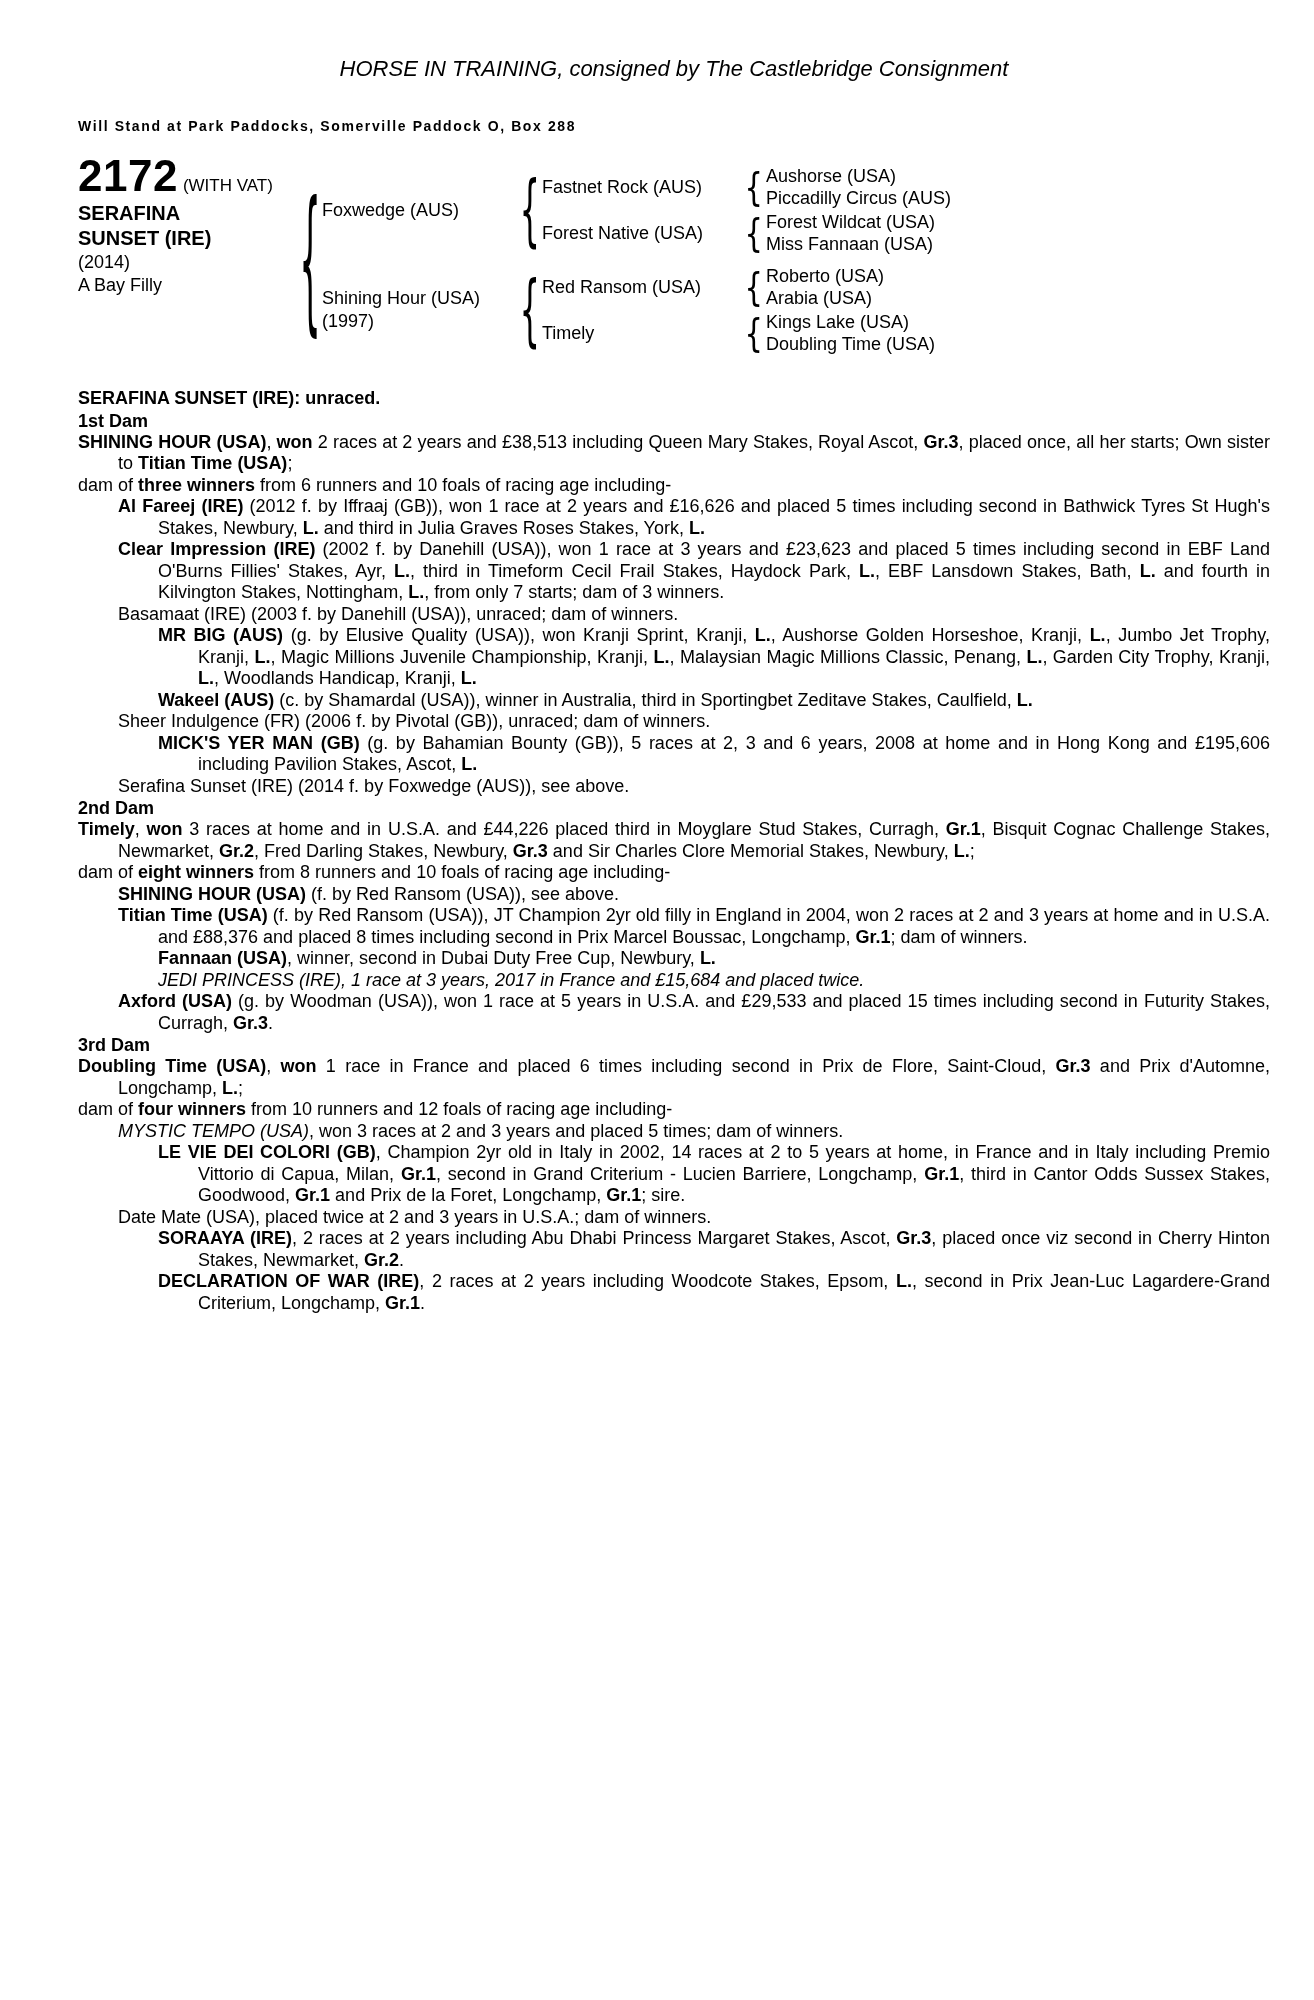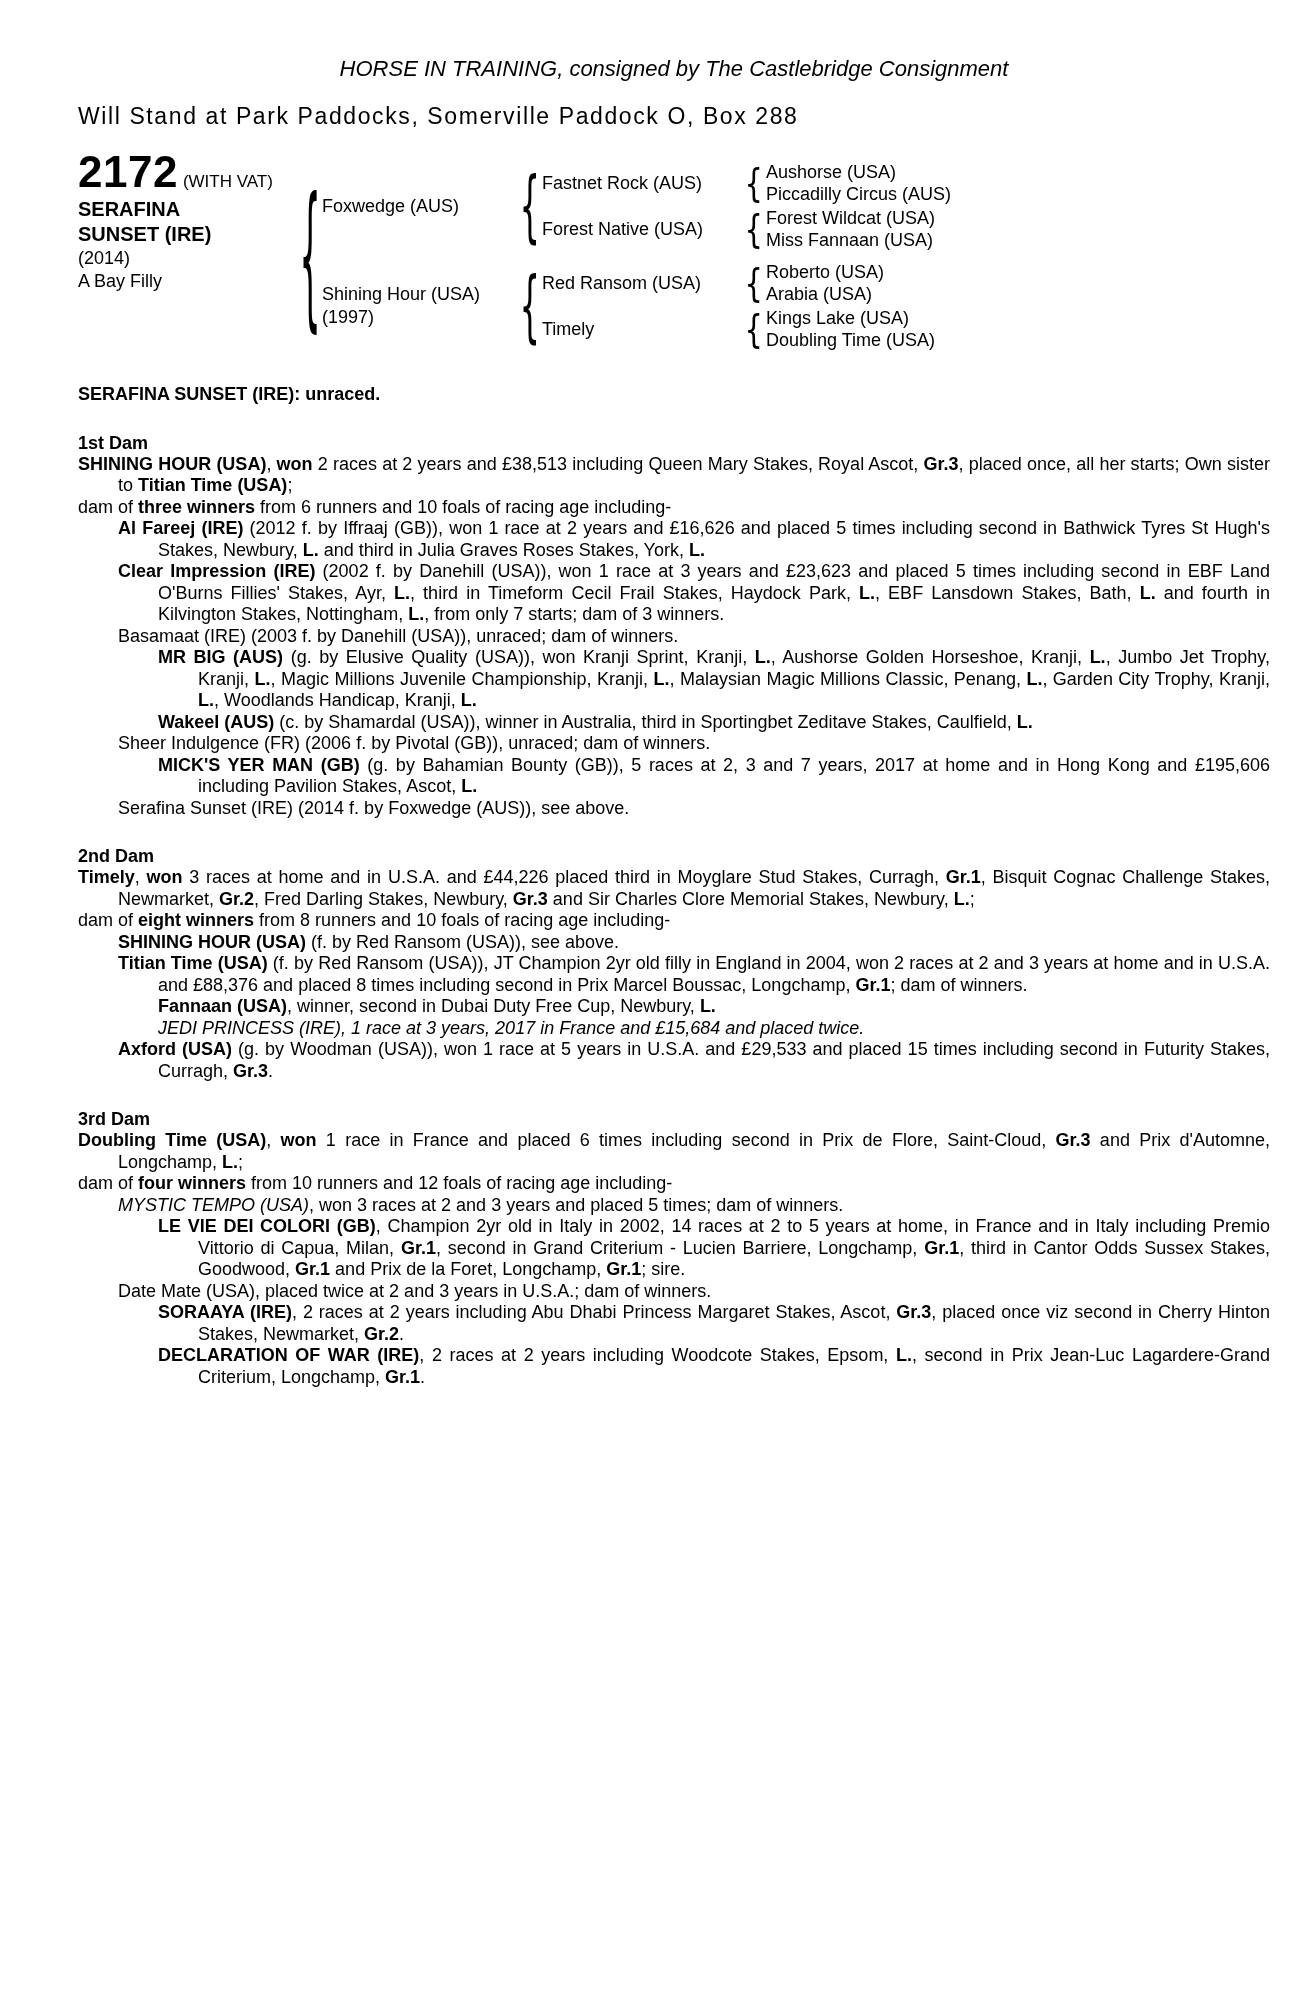--- a/index.html
+++ b/index.html
@@ -6,21 +6,21 @@
   body {
     width:1314px; height:2000px;
     background:#ffffff; color:#000000;
     font-family:"Liberation Sans","DejaVu Sans",sans-serif;
     font-size:18px;
     -webkit-font-smoothing:antialiased;
   }
   .page { padding:56px 44px 0 78px; }
 
   .title { font-style:italic; font-size:22px; text-align:center; }
-  .stand { font-weight:normal; font-size:23px; letter-spacing:1.6px; margin-top:21px; }
+  .stand { font-weight:bold; font-size:14px; letter-spacing:1.6px; margin-top:36px; }
 
   
   .pedigree { display:flex; margin-top:26px; line-height:23px; }
   .lot-col { width:220px; flex:none; padding-top:4px; }
   .lot-line { white-space:nowrap; }
   .lot-num { font-size:44px; font-weight:bold; letter-spacing:0.5px; }
   .vat { font-size:17px; }
   .horse-name { font-weight:bold; font-size:20px; line-height:25px; }
   .horse-name.first { margin-top:4px; }
   .lot-sub { font-size:18px; line-height:23px; }
@@ -36,21 +36,21 @@
   .ggp { line-height:22px; white-space:nowrap; }
 
   .brace { display:flex; align-items:center; justify-content:center; width:24px; flex:none; }
   .bg { display:block; font-family:"DejaVu Sans",sans-serif; font-weight:400; }
   .bg-lg { font-size:34px; transform:scale(1,4.6); }
   .bg-md { font-size:34px; transform:scale(0.95,2.3); }
   .bg-sm { font-size:34px; transform:scale(0.85,1.15); }
 
   
   .race-record { margin-top:28px;font-weight:bold; }
-  .sec-heading { font-weight:bold; margin-top:26px; line-height:22px; }
+  .sec-heading { font-weight:bold; line-height:22px; }
   .para { text-align:justify; line-height:21.5px; }
   .ind0 { padding-left:0; }
   .ind0.hang { padding-left:40px; text-indent:-40px; }
   .ind1 { padding-left:40px; }
   .ind1.hang { padding-left:80px; text-indent:-40px; }
   .ind2 { padding-left:80px; }
   .ind2.hang { padding-left:120px; text-indent:-40px; }
   .b { font-weight:bold; }
   .i { font-style:italic; }
 </style>
@@ -160,21 +160,21 @@
   <div>
       <div class="sec-heading">1st Dam</div>
       <div class="para ind0 hang"><span class="b">SHINING HOUR (USA)</span><span>, </span><span class="b">won</span><span> 2 races at 2 years and £38,513 including Queen Mary Stakes, Royal Ascot, </span><span class="b">Gr.3</span><span>, placed once, all her starts; Own sister to </span><span class="b">Titian Time (USA)</span><span>;</span></div>
       <div class="para ind0"><span>dam of </span><span class="b">three winners</span><span> from 6 runners and 10 foals of racing age including-</span></div>
       <div class="para ind1 hang"><span class="b">Al Fareej (IRE)</span><span> (2012 f. by Iffraaj (GB)), won 1 race at 2 years and £16,626 and placed 5 times including second in Bathwick Tyres St Hugh's Stakes, Newbury, </span><span class="b">L.</span><span> and third in Julia Graves Roses Stakes, York, </span><span class="b">L.</span></div>
       <div class="para ind1 hang"><span class="b">Clear Impression (IRE)</span><span> (2002 f. by Danehill (USA)), won 1 race at 3 years and £23,623 and placed 5 times including second in EBF Land O'Burns Fillies' Stakes, Ayr, </span><span class="b">L.</span><span>, third in Timeform Cecil Frail Stakes, Haydock Park, </span><span class="b">L.</span><span>, EBF Lansdown Stakes, Bath, </span><span class="b">L.</span><span> and fourth in Kilvington Stakes, Nottingham, </span><span class="b">L.</span><span>, from only 7 starts; dam of 3 winners.</span></div>
       <div class="para ind1 hang"><span>Basamaat (IRE) (2003 f. by Danehill (USA)), unraced; dam of winners.</span></div>
       <div class="para ind2 hang"><span class="b">MR BIG (AUS)</span><span> (g. by Elusive Quality (USA)), won Kranji Sprint, Kranji, </span><span class="b">L.</span><span>, Aushorse Golden Horseshoe, Kranji, </span><span class="b">L.</span><span>, Jumbo Jet Trophy, Kranji, </span><span class="b">L.</span><span>, Magic Millions Juvenile Championship, Kranji, </span><span class="b">L.</span><span>, Malaysian Magic Millions Classic, Penang, </span><span class="b">L.</span><span>, Garden City Trophy, Kranji, </span><span class="b">L.</span><span>, Woodlands Handicap, Kranji, </span><span class="b">L.</span></div>
       <div class="para ind2 hang"><span class="b">Wakeel (AUS)</span><span> (c. by Shamardal (USA)), winner in Australia, third in Sportingbet Zeditave Stakes, Caulfield, </span><span class="b">L.</span></div>
       <div class="para ind1 hang"><span>Sheer Indulgence (FR) (2006 f. by Pivotal (GB)), unraced; dam of winners.</span></div>
-      <div class="para ind2 hang"><span class="b">MICK'S YER MAN (GB)</span><span> (g. by Bahamian Bounty (GB)), 5 races at 2, 3 and 7 years, 2017 at home and in Hong Kong and £195,606 including Pavilion Stakes, Ascot, </span><span class="b">L.</span></div>
+      <div class="para ind2 hang"><span class="b">MICK'S YER MAN (GB)</span><span> (g. by Bahamian Bounty (GB)), 5 races at 2, 3 and 6 years, 2008 at home and in Hong Kong and £195,606 including Pavilion Stakes, Ascot, </span><span class="b">L.</span></div>
       <div class="para ind1 hang"><span>Serafina Sunset (IRE) (2014 f. by Foxwedge (AUS)), see above.</span></div>
       <div class="sec-heading">2nd Dam</div>
       <div class="para ind0 hang"><span class="b">Timely</span><span>, </span><span class="b">won</span><span> 3 races at home and in U.S.A. and £44,226 placed third in Moyglare Stud Stakes, Curragh, </span><span class="b">Gr.1</span><span>, Bisquit Cognac Challenge Stakes, Newmarket, </span><span class="b">Gr.2</span><span>, Fred Darling Stakes, Newbury, </span><span class="b">Gr.3</span><span> and Sir Charles Clore Memorial Stakes, Newbury, </span><span class="b">L.</span><span>;</span></div>
       <div class="para ind0"><span>dam of </span><span class="b">eight winners</span><span> from 8 runners and 10 foals of racing age including-</span></div>
       <div class="para ind1 hang"><span class="b">SHINING HOUR (USA)</span><span> (f. by Red Ransom (USA)), see above.</span></div>
       <div class="para ind1 hang"><span class="b">Titian Time (USA)</span><span> (f. by Red Ransom (USA)), JT Champion 2yr old filly in England in 2004, won 2 races at 2 and 3 years at home and in U.S.A. and £88,376 and placed 8 times including second in Prix Marcel Boussac, Longchamp, </span><span class="b">Gr.1</span><span>; dam of winners.</span></div>
       <div class="para ind2 hang"><span class="b">Fannaan (USA)</span><span>, winner, second in Dubai Duty Free Cup, Newbury, </span><span class="b">L.</span></div>
       <div class="para ind2 hang"><span class="i">JEDI PRINCESS (IRE)</span><span class="i">, 1 race at 3 years, 2017 in France and £15,684 and placed twice.</span></div>
       <div class="para ind1 hang"><span class="b">Axford (USA)</span><span> (g. by Woodman (USA)), won 1 race at 5 years in U.S.A. and £29,533 and placed 15 times including second in Futurity Stakes, Curragh, </span><span class="b">Gr.3</span><span>.</span></div>
       <div class="sec-heading">3rd Dam</div>

